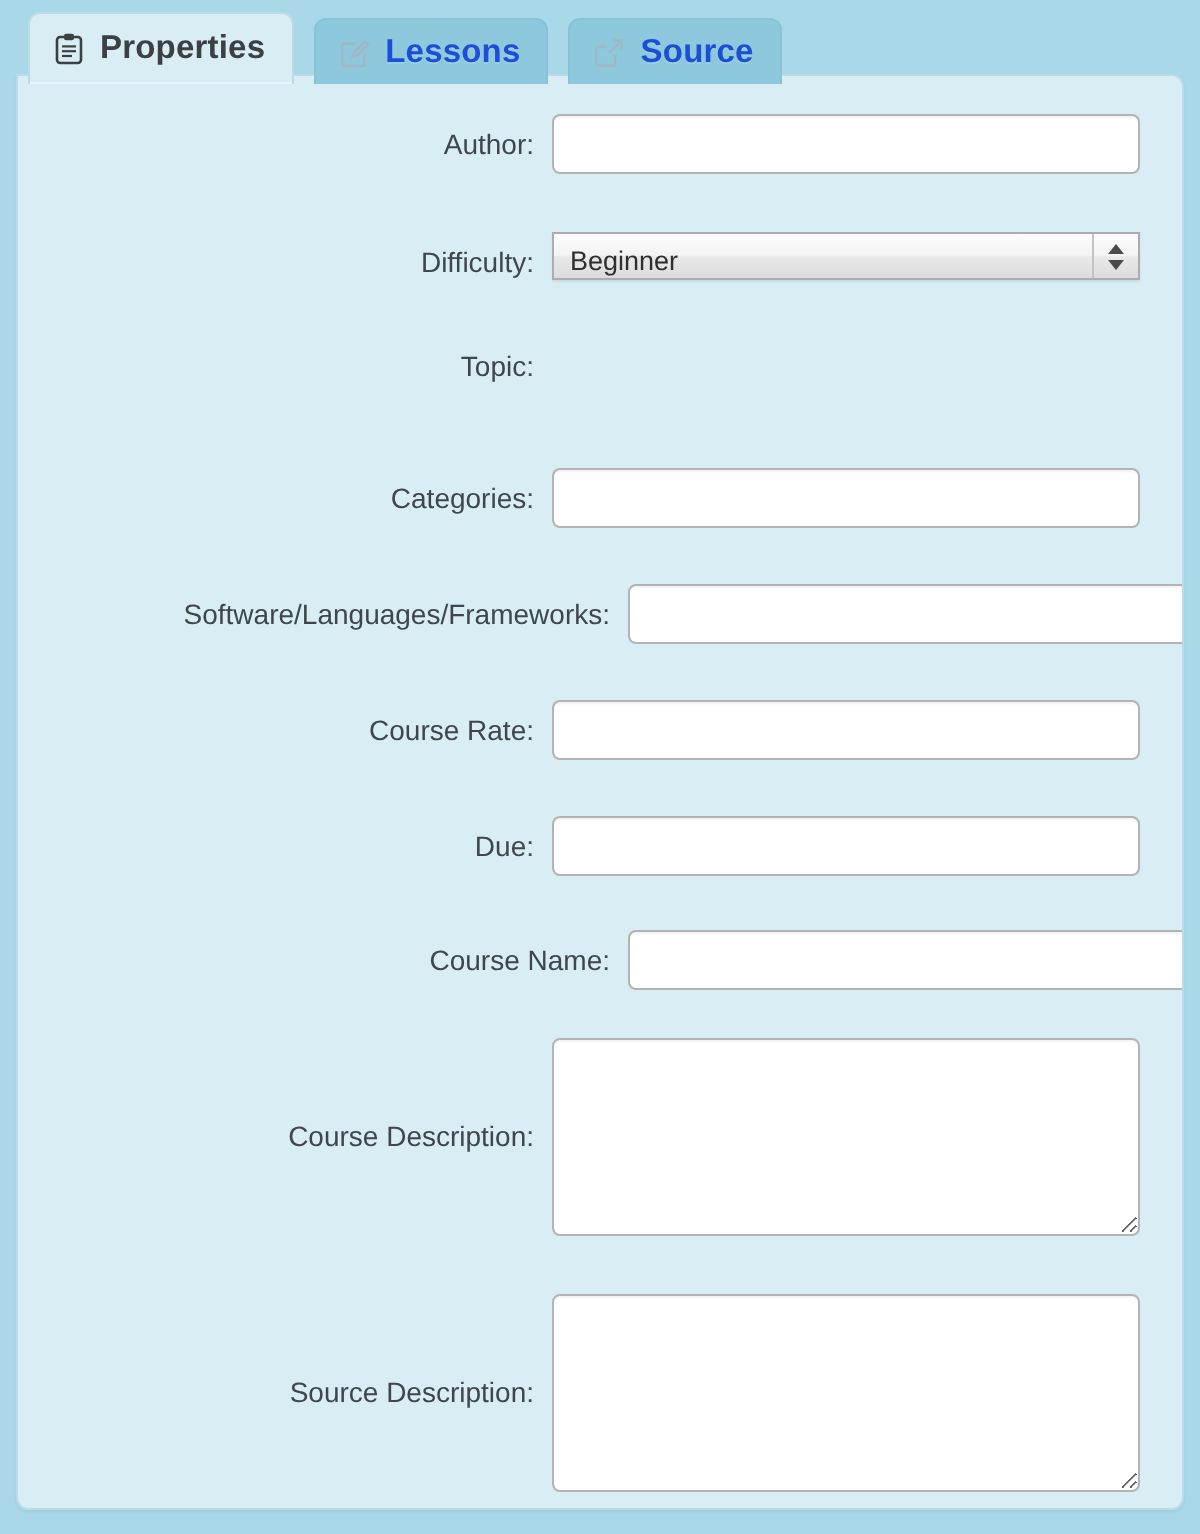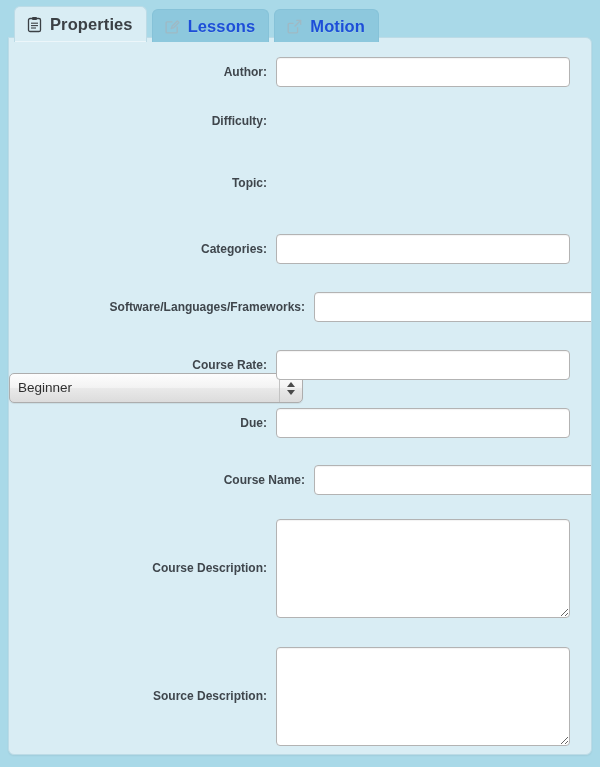--- a/index.html
+++ b/index.html
@@ -23,21 +23,21 @@
 
   
   .tabbar {
     position: absolute;
     left: 0;
     top: 0;
     height: 42px;
     padding-left: 14px;
     display: flex;
     align-items: flex-end;
-    gap: 5px;
+    gap: 10px;
     z-index: 5;
   }
 
   .tab {
     display: flex;
     align-items: center;
     gap: 7px;
     height: 33px;
     padding: 0 13px 0 11px;
     box-sizing: border-box;
@@ -107,22 +107,22 @@
     display: flex;
     align-items: flex-start;
   }
 
   .lbl {
     width: 267px;
     flex: 0 0 267px;
     text-align: right;
     padding-right: 9px;
     box-sizing: border-box;
-    font-size: 12px;
-    font-weight: bold;
+    font-size: 14px;
+    font-weight: normal;
     color: #3f464c;
     line-height: 30px;
     white-space: nowrap;
   }
   .lbl.tall { line-height: 99px; }
 
   .ctl { flex: 1 1 auto; }
 
   .txt {
     display: block;
@@ -154,24 +154,24 @@
     padding: 5px 7px;
     outline: none;
     resize: both;
     box-shadow: 0 1px 1px rgba(0,0,0,.05) inset;
   }
 
   
   .sel {
     position: relative;
     width: 294px;
-    height: 30px;
+    height: 24px;
     box-sizing: border-box;
     border: 1px solid #adadad;
-    border-radius: 5px;
+    border-radius: 0;
     background: linear-gradient(to bottom, #fdfdfd 0%, #f3f3f3 48%, #e9e9e9 52%, #dcdcdc 100%);
     box-shadow: 0 1px 1px rgba(0,0,0,.07);
     cursor: default;
     user-select: none;
   }
   .sel .val {
     position: absolute;
     left: 8px;
     top: 0;
     right: 28px;
@@ -235,36 +235,36 @@
     </div>
 
     <div class="tab inactive">
       <span class="ticon">
         <svg width="17" height="17" viewBox="0 0 17 17">
           <path d="M11.6 9.2v4.6a1 1 0 0 1-1 1H3.2a1 1 0 0 1-1-1V6.4a1 1 0 0 1 1-1h4.4" fill="none" stroke="#9fb9c4" stroke-width="1.35"></path>
           <path d="M8.6 8.4l6-6" fill="none" stroke="#9fb9c4" stroke-width="1.35"></path>
           <path d="M10.3 2.3h4.4v4.4" fill="none" stroke="#9fb9c4" stroke-width="1.35" stroke-linejoin="round"></path>
         </svg>
       </span>
-      <span>Motion</span>
+      <span>Source</span>
     </div>
 
   </div>
 
   <div class="panel">
     <div class="form">
 
       <div class="row" style="top:19px;">
         <div class="lbl">Author:</div>
         <div class="ctl">
           <input class="txt" type="text" placeholder="" style="">
         </div>
       </div>
 
-      <div class="row" style="top:68px;flex-direction:column;">
+      <div class="row" style="top:78px;">
         <div class="lbl">Difficulty:</div>
         <div class="ctl">
           <div class="sel">
             <span class="val">Beginner</span>
             <span class="stepper">
               <i class="up"></i>
                 <i class="down"></i>
             </span>
           </div>
         </div>

